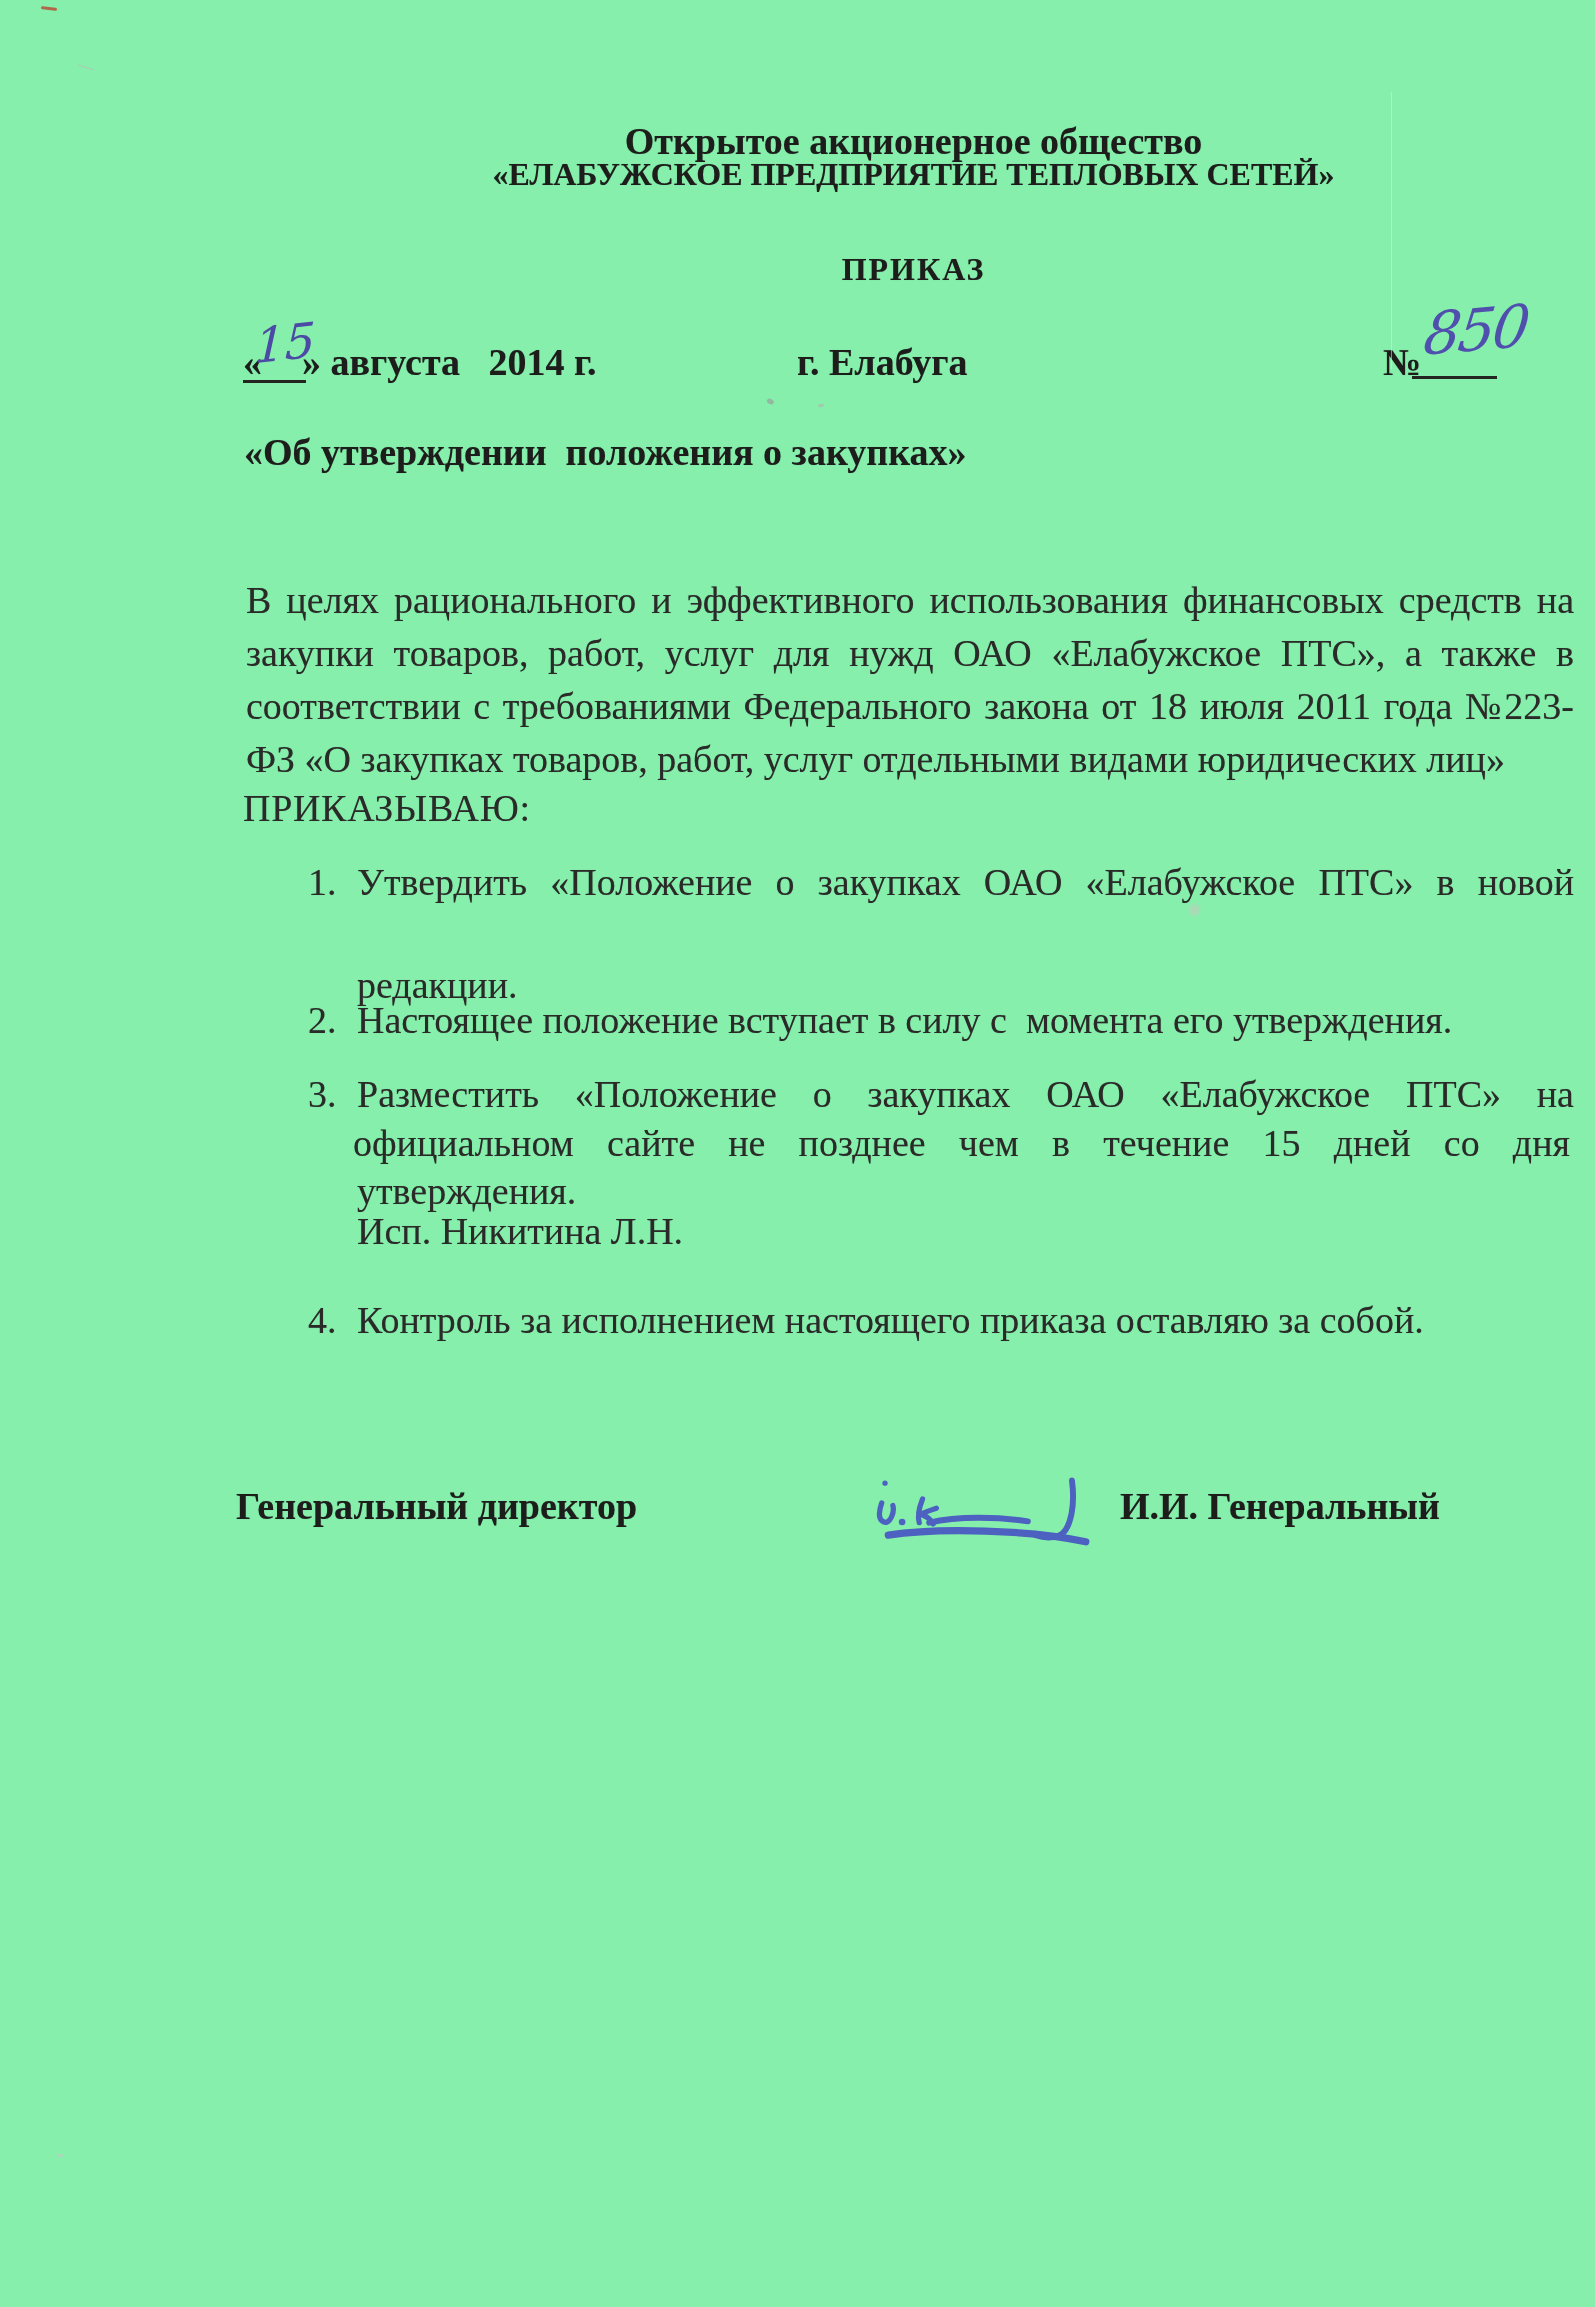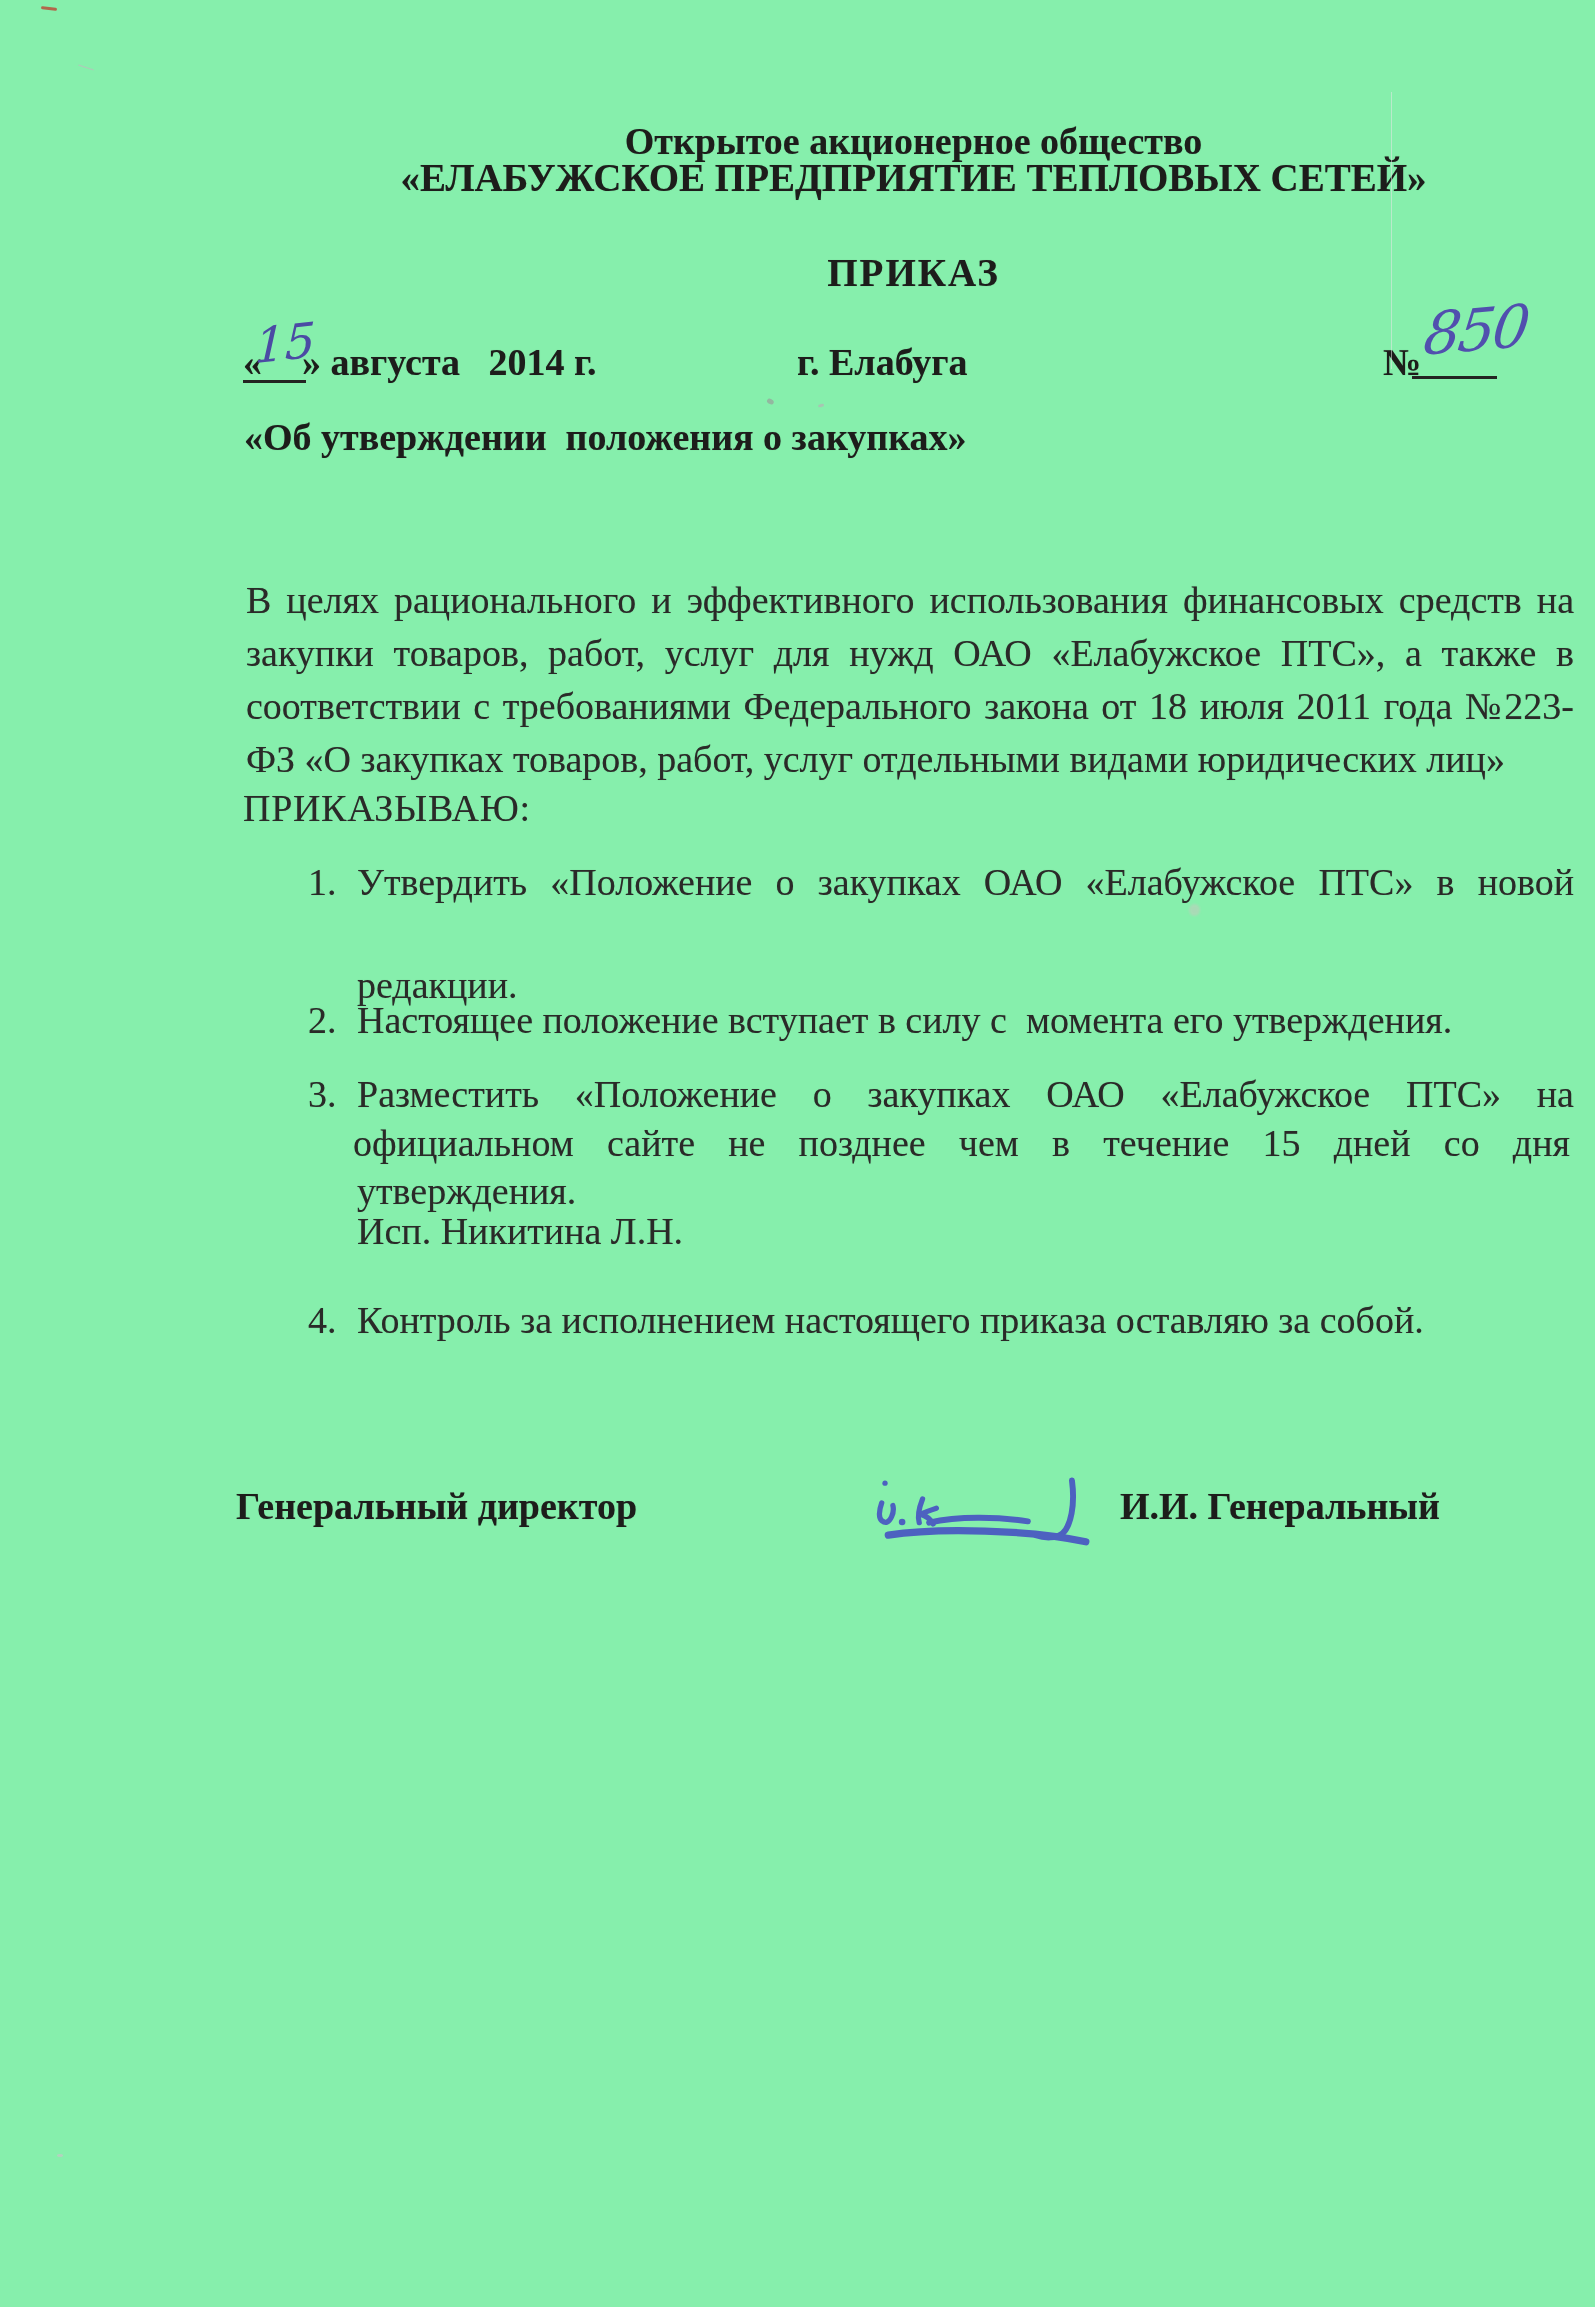--- a/index.html
+++ b/index.html
@@ -7,21 +7,21 @@
     position:relative;
     width:1595px;height:2307px;
     background:#86efac;
     overflow:hidden;
     font-family:"Liberation Serif","DejaVu Serif",serif;
     color:#2a2a28;
   }
   .abs{position:absolute;line-height:1;}
   .bold{font-weight:bold;color:#1d1d1b;}
   .t57{font-size:38px;}
-  .t60{font-size:39px;}
+  .t60{font-size:32px;}
   .center{left:243px;width:1341px;text-align:center;}
   .pre{white-space:pre;}
   .just{text-align:justify;text-align-last:justify;white-space:normal;}
   .soft{text-shadow:0 0 0.7px rgba(45,45,45,.38);}
   .hand{
     font-family:"DejaVu Serif",serif;
     font-style:italic;
     line-height:1;
     transform-origin:left bottom;
   }
@@ -42,21 +42,21 @@
   <span class="abs hand" style="left:254px;top:322px;font-size:48px;color:#4b4aa4;transform:rotate(-6deg) skewX(-8deg);">15</span>
   <div class="rule" style="left:243px;top:380px;width:63px;height:2.6px;"></div>
   <span class="abs bold t57 soft pre" style="left:302px;top:343px;">» августа   2014 г.</span>
 
   <span class="abs bold t57 soft" style="left:797px;top:343px;">г. Елабуга</span>
 
   <span class="abs bold t57 soft" style="left:1383px;top:343px;">№</span>
   <div class="rule" style="left:1412px;top:376px;width:85px;height:3.3px;"></div>
   <span class="abs hand" style="left:1421px;top:306px;font-size:58px;color:#514fae;transform:rotate(-5deg) skewX(-12deg);letter-spacing:-2.6px;">850</span>
 
-  <div class="abs bold t57 soft pre" style="left:244px;top:418px;">«Об утверждении  положения о закупках»</div>
+  <div class="abs bold t57 soft pre" style="left:244px;top:433px;">«Об утверждении  положения о закупках»</div>
 
   <div class="abs t57 soft just" style="left:246px;top:581px;width:1328px;">В целях рационального и эффективного использования финансовых средств на</div>
   <div class="abs t57 soft just" style="left:246px;top:634px;width:1328px;">закупки товаров, работ, услуг для нужд ОАО «Елабужское ПТС», а также в</div>
   <div class="abs t57 soft just" style="left:246px;top:687px;width:1328px;">соответствии с требованиями Федерального закона от 18 июля 2011 года №223-</div>
   <div class="abs t57 soft pre" style="left:246px;top:740px;">ФЗ «О закупках товаров, работ, услуг отдельными видами юридических лиц»</div>
 
   <div class="abs t57 soft" style="left:243px;top:789px;letter-spacing:0.7px;">ПРИКАЗЫВАЮ:</div>
 
   <span class="abs t57 soft" style="left:308px;top:863px;">1.</span>
   <div class="abs t57 soft just" style="left:357px;top:863px;width:1217px;">Утвердить «Положение о закупках  ОАО «Елабужское ПТС» в новой</div>

